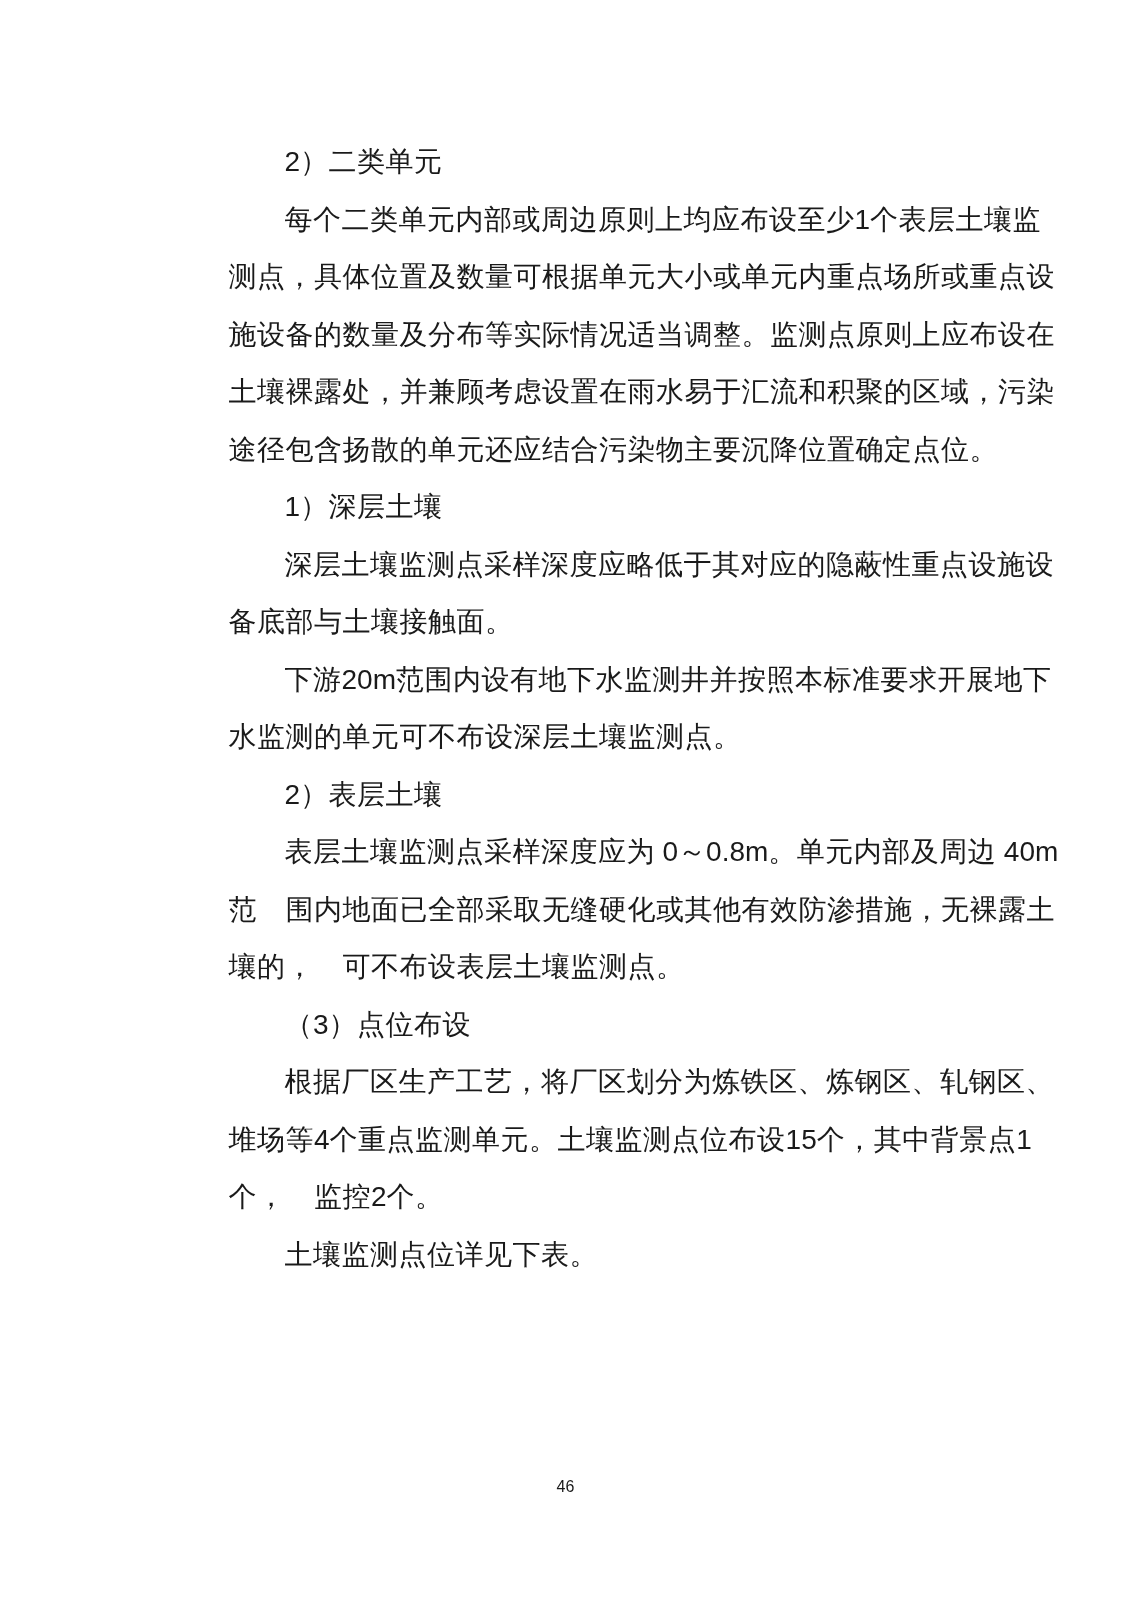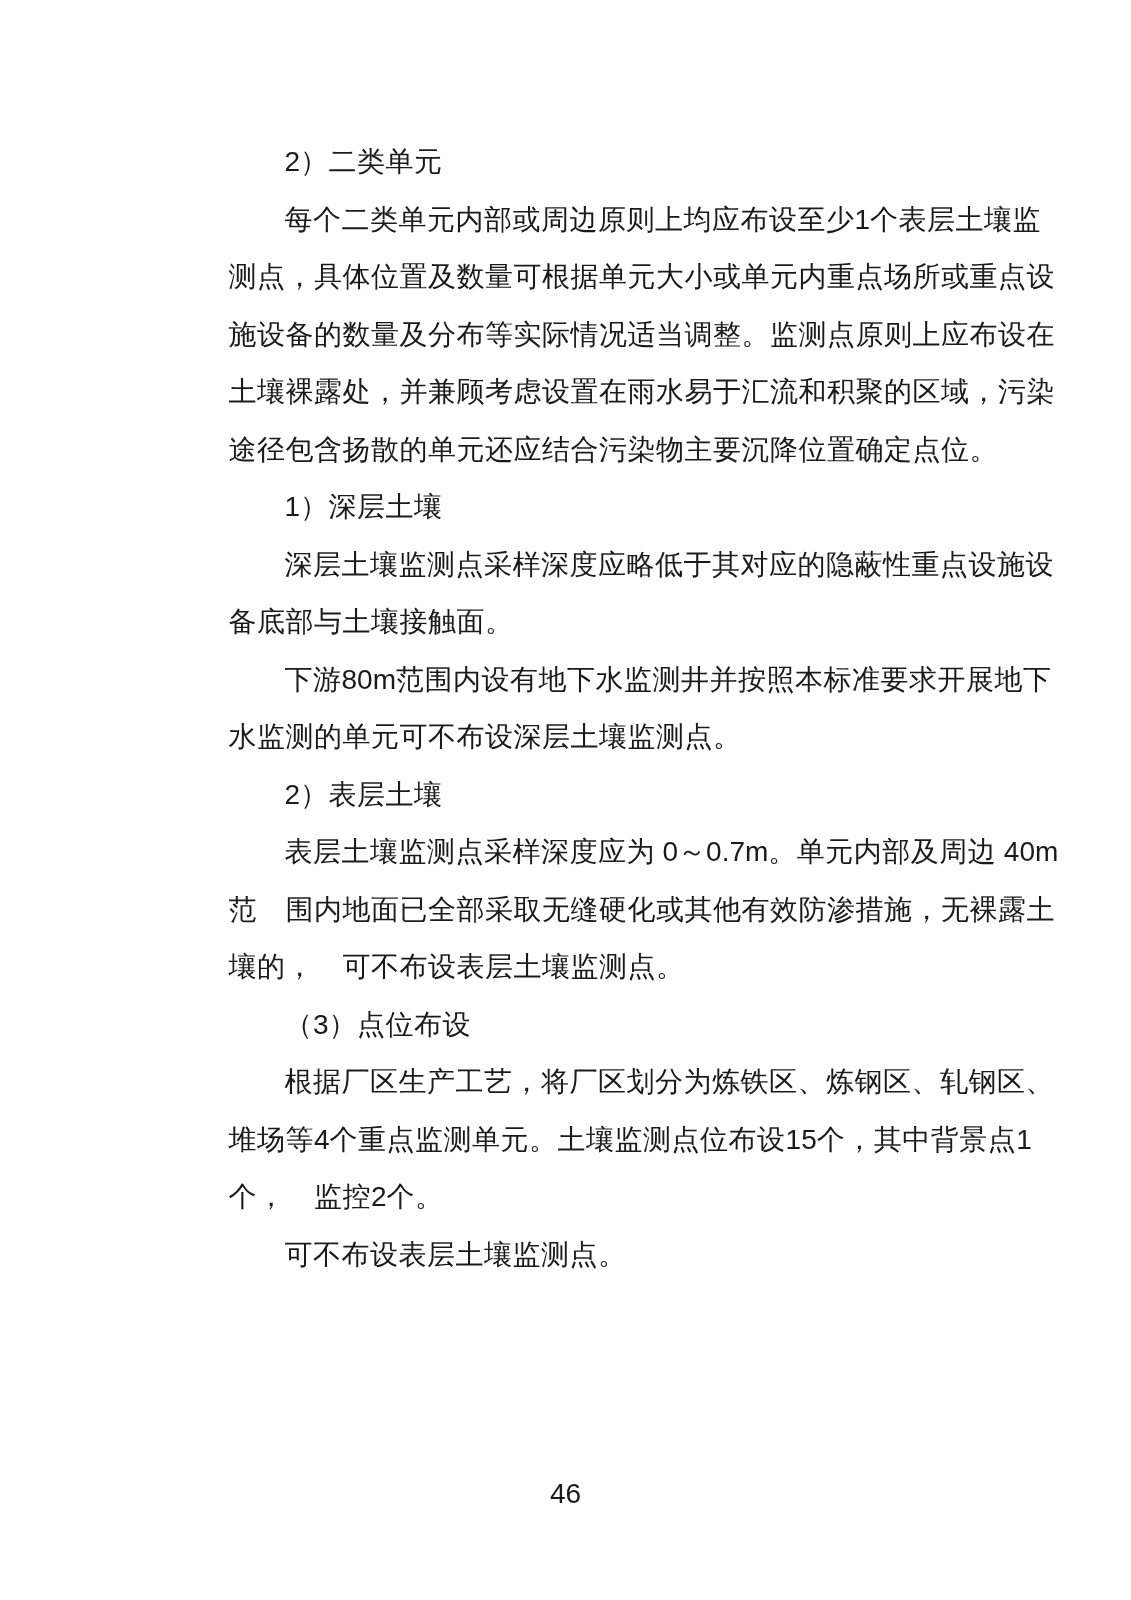--- a/index.html
+++ b/index.html
@@ -37,34 +37,34 @@
     font-family: "Liberation Sans", "DejaVu Sans", sans-serif;
     letter-spacing: 0;
   }
   .page-number {
     position: absolute;
     left: 0;
     top: 1478px;
     width: 100%;
     text-align: center;
     font-family: "Liberation Sans", "DejaVu Sans", sans-serif;
-    font-size: 28px;
+    font-size: 16px;
     color: var(--text-color, #1a1a1a);
   }
 </style>
 </head>
 <body>
 
 <div class="page" style="--page-bg: #ffffff; --text-color: #1a1a1a;">
   <div class="content" id="paragraphs">
       <p class="para"><span class="latin">2</span>）二类单元</p>
       <p class="para">每个二类单元内部或周边原则上均应布设至少<span class="latin">1</span>个表层土壤监测点，具体位置及数量可根据单元大小或单元内重点场所或重点设施设备的数量及分布等实际情况适当调整。监测点原则上应布设在土壤裸露处，并兼顾考虑设置在雨水易于汇流和积聚的区域，污染途径包含扬散的单元还应结合污染物主要沉降位置确定点位。</p>
       <p class="para"><span class="latin">1</span>）深层土壤</p>
       <p class="para">深层土壤监测点采样深度应略低于其对应的隐蔽性重点设施设备底部与土壤接触面。</p>
-      <p class="para">下游<span class="latin">80m</span>范围内设有地下水监测井并按照本标准要求开展地下水监测的单元可不布设深层土壤监测点。</p>
+      <p class="para">下游<span class="latin">20m</span>范围内设有地下水监测井并按照本标准要求开展地下水监测的单元可不布设深层土壤监测点。</p>
       <p class="para"><span class="latin">2</span>）表层土壤</p>
-      <p class="para">表层土壤监测点采样深度应为 <span class="latin">0～0.7m</span>。单元内部及周边 <span class="latin">40m</span>范　围内地面已全部采取无缝硬化或其他有效防渗措施，无裸露土壤的，　可不布设表层土壤监测点。</p>
+      <p class="para">表层土壤监测点采样深度应为 <span class="latin">0～0.8m</span>。单元内部及周边 <span class="latin">40m</span>范　围内地面已全部采取无缝硬化或其他有效防渗措施，无裸露土壤的，　可不布设表层土壤监测点。</p>
       <p class="para">（<span class="latin">3</span>）点位布设</p>
       <p class="para">根据厂区生产工艺，将厂区划分为炼铁区、炼钢区、轧钢区、堆场等<span class="latin">4</span>个重点监测单元。土壤监测点位布设<span class="latin">15</span>个，其中背景点<span class="latin">1</span>个，　监控<span class="latin">2</span>个。</p>
-      <p class="para">可不布设表层土壤监测点。</p>
+      <p class="para">土壤监测点位详见下表。</p>
     </div>
   <div class="page-number">46</div>
 </div>
 
 </body></html>

